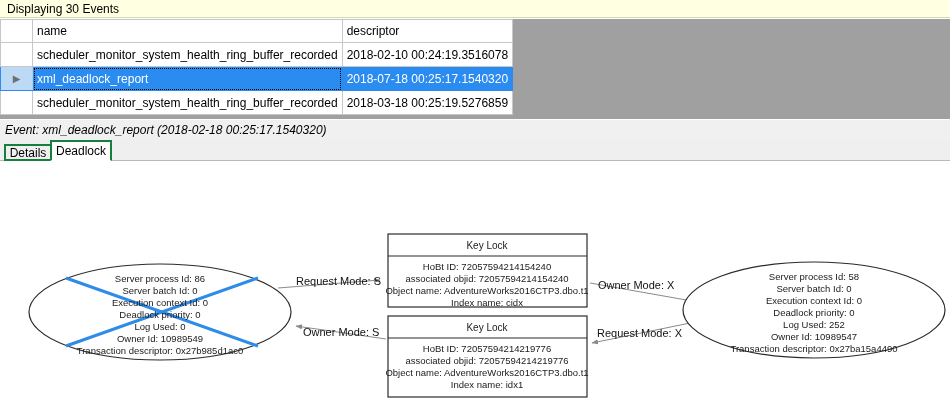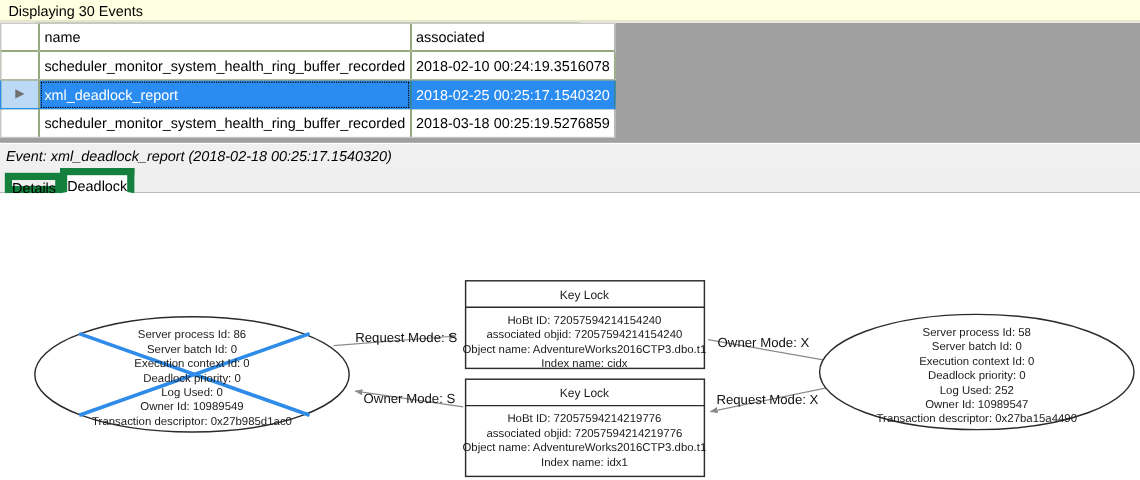--- a/index.html
+++ b/index.html
@@ -44,22 +44,21 @@
   .grid {
     position: absolute;
     left: 0; top: 19px;
     width: 950px; height: 100px;
     background: #a0a0a0;
     box-sizing: border-box;
   }
   .grid-table {
     border-collapse: collapse;
     table-layout: fixed;
-    background: #4d7c0f;
-    border-radius: 30px;
+    background: #d946ef;
   }
   .grid-table td, .grid-table th {
     border: 1px solid #c7c7c7;
     padding: 0 4px;
     font-weight: normal;
     font-size: 12px;
     text-align: left;
     height: 24px;
     overflow: hidden;
     white-space: nowrap;
@@ -127,21 +126,21 @@
     position: absolute;
     left: 0; bottom: 0;
     width: 950px; height: 1px;
     background: #b9b9b9;
   }
   .tab {
     position: absolute;
     bottom: 0;
     box-sizing: border-box;
     background: #efefef;
-    border: 6px solid #15803d;
+    border: 2px solid #15803d;
     font-size: 12px;
     color: #000;
     text-align: center;
     cursor: default;
     white-space: nowrap;
   }
   .tab-inactive {
     left: 4px;
     width: 48px;
     height: 17px;
@@ -191,37 +190,37 @@
   <div class="events-header">
     <span class="title">Displaying 30 Events</span>
   </div>
 
   <div class="grid">
     <table class="grid-table">
       <thead>
         <tr>
           <td class="col-sel"></td>
           <td class="col-name">name</td>
-          <td class="col-ts">associated</td>
+          <td class="col-ts">descriptor</td>
         </tr>
       </thead>
       <tbody>
         <tr>
           <td class="col-sel">
             <span class="sel-arrow"></span>
           </td>
           <td class="col-name">scheduler_monitor_system_health_ring_buffer_recorded</td>
           <td class="col-ts">2018-02-10 00:24:19.3516078</td>
         </tr>
         <tr class="row-selected">
           <td class="col-sel">
             <span class="sel-arrow">▶</span>
           </td>
           <td class="col-name">xml_deadlock_report</td>
-          <td class="col-ts">2018-02-25 00:25:17.1540320</td>
+          <td class="col-ts">2018-07-18 00:25:17.1540320</td>
         </tr>
         <tr>
           <td class="col-sel">
             <span class="sel-arrow"></span>
           </td>
           <td class="col-name">scheduler_monitor_system_health_ring_buffer_recorded</td>
           <td class="col-ts">2018-03-18 00:25:19.5276859</td>
         </tr>
       </tbody>
     </table>

